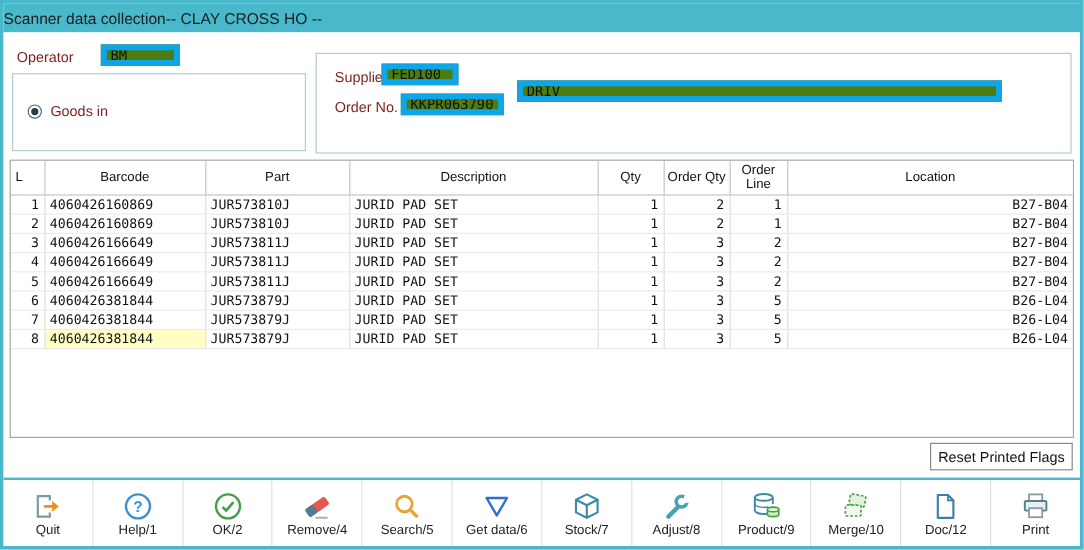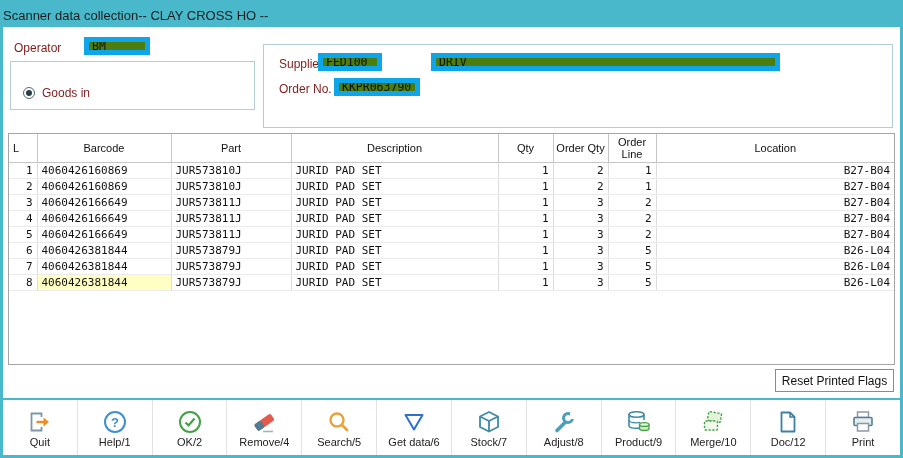--- a/index.html
+++ b/index.html
@@ -18,37 +18,37 @@
   .lbl { font-size: 12px; color: #7f1d1d; }
   input {
     border: 5px solid #0ea5e9; background: #4d7c0f; color: #111;
     font-family: "DejaVu Sans Mono", monospace; font-size: 11.5px;
     padding: 3px 3px; height: 18px; outline: none;
   }
   .op-label { position: absolute; left: 11px; top: 14px; }
   .op-input { position: absolute; left: 81px; top: 10px; width: 66px; }
 
   .goods-box {
-    position: absolute; left: 7px; top: 34px; width: 245px; height: 49px;
+    position: absolute; left: 7px; top: 34px; width: 245px; height: 65px;
     border: 1px solid #b4ccd6;
   }
   .radio-row { position: absolute; left: 12px; top: 24px; display: flex; align-items: center; gap: 7px; }
   .radio {
     width: 12px; height: 12px; border-radius: 50%; border: 1px solid #4d6b77;
     display: inline-flex; align-items: center; justify-content: center; background: #fff;
   }
   .radio .dot { width: 6px; height: 6px; border-radius: 50%; background: #2a3e47; }
 
   .supplier-box {
     position: absolute; left: 260px; top: 17px; width: 630px; height: 84px;
     border: 1px solid #b4ccd6;
   }
   .sup-lbl { position: absolute; left: 15px; top: 12px; }
   .sup-code { position: absolute; left: 54px; top: 8px; width: 64px; text-decoration: underline; }
-  .sup-name { position: absolute; left: 167px; top: 8px; width: 349px; }
+  .sup-name { position: absolute; left: 167px; top: 22px; width: 404px; }
   .ord-lbl { position: absolute; left: 15px; top: 37px; }
   .ord-input { position: absolute; left: 70px; top: 33px; width: 86px; }
 
   .grid-wrap {
     position: absolute; left: 5px; top: 106px; width: 887px; height: 232px;
     border: 1px solid #a6a6a6; background: #fff; overflow: hidden;
   }
   table { border-collapse: collapse; table-layout: fixed; width: 885px; }
   th {
     font-size: 11px; font-weight: normal; color: #111; text-align: center;

